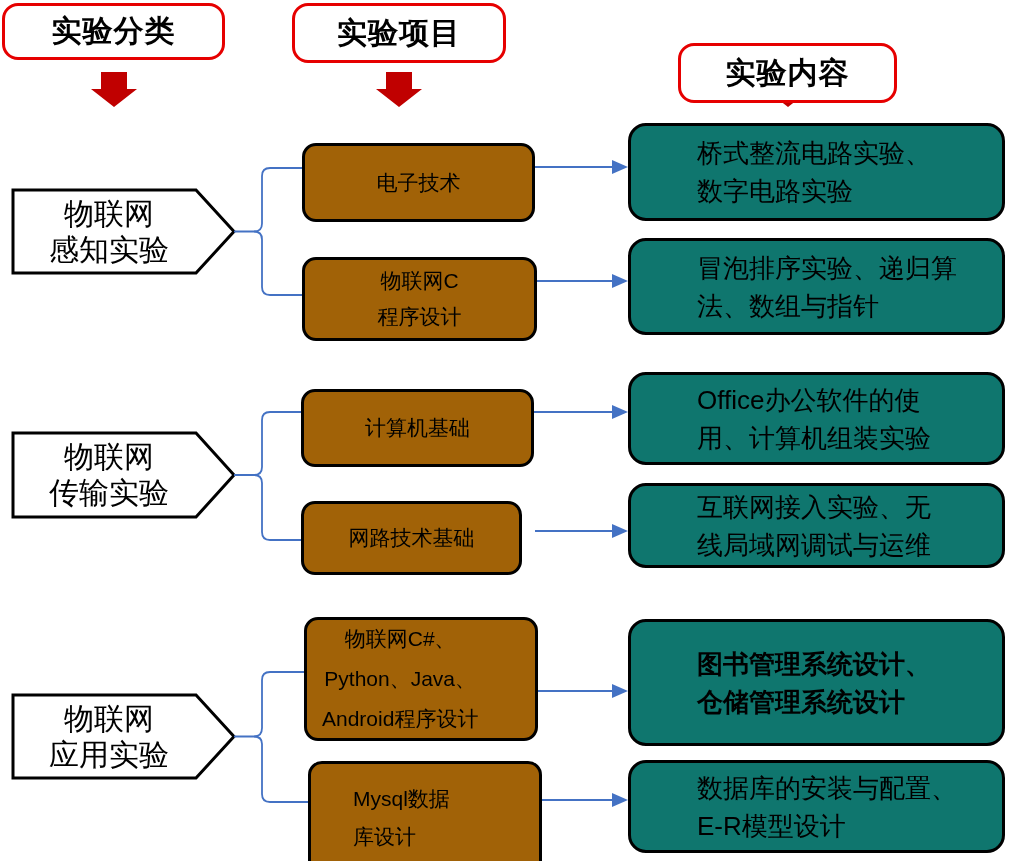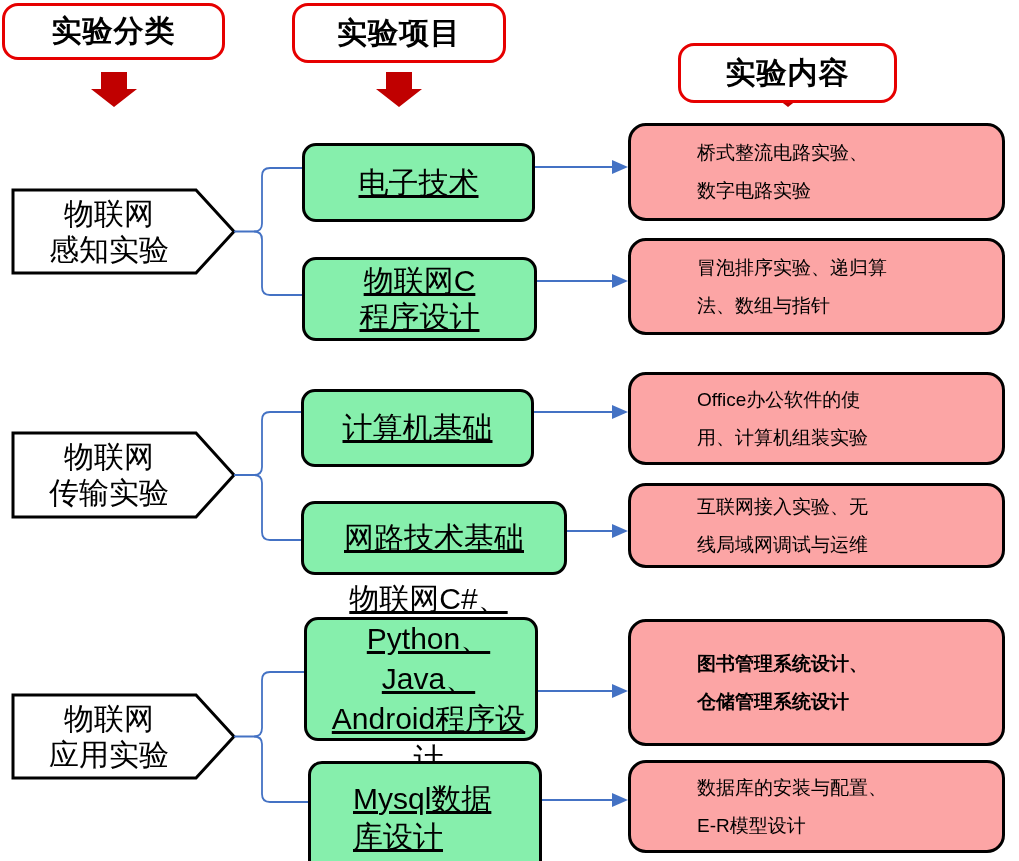--- a/index.html
+++ b/index.html
@@ -18,35 +18,35 @@
     border:3.5px solid #e60000; border-radius:16px; background:#fff;
     display:flex; align-items:center; justify-content:center;
     font-size:30px; font-weight:bold; letter-spacing:1px;
   }
   .cat {
     position:absolute; display:flex; align-items:center; justify-content:center;
     font-size:30px; line-height:36px; text-align:center; white-space:pre-line;
   }
   .mbox {
     position:absolute; box-sizing:border-box;
-    border:3px solid #000; border-radius:14px; background:#86efac;
+    border:3px solid #000; border-radius:14px; background:#a16207;
     display:flex; align-items:center; justify-content:center;
-    font-size:30px; line-height:36px; text-align:center; white-space:pre-line;text-decoration:underline;
+    font-size:21px; line-height:36px; text-align:center; white-space:pre-line;
   }
   .mbox.left-text {
     justify-content:flex-start; text-align:center; padding-left:15px; line-height:40px;
   }
   .mbox.left-indent {
     justify-content:flex-start; text-align:left; padding-left:42px; line-height:38px;
   }
   .rbox {
     position:absolute; box-sizing:border-box;
-    border:3px solid #000; border-radius:18px; background:#fca5a5;
+    border:3px solid #000; border-radius:18px; background:#0f766e;
     display:flex; align-items:center; justify-content:flex-start;
-    font-size:19px; line-height:38px; text-align:left; white-space:pre-line;
+    font-size:26px; line-height:38px; text-align:left; white-space:pre-line;
     padding-left:66px;
   }
 </style>
 </head>
 <body>
 
 <div class="canvas">
 
   <svg class="underlay" width="1019" height="861" viewBox="0 0 1019 861">
 
@@ -100,21 +100,21 @@
 感知实验</div>
   <div class="cat" style="left:13px; top:433px; width:192px; height:84px;">物联网
 传输实验</div>
   <div class="cat" style="left:13px; top:695px; width:192px; height:83px;">物联网
 应用实验</div>
 
   <div class="mbox" style="left:302px; top:143px; width:233px; height:79px;">电子技术</div>
   <div class="mbox" style="left:302px; top:257px; width:235px; height:84px;">物联网C
 程序设计</div>
   <div class="mbox" style="left:301px; top:389px; width:233px; height:78px;">计算机基础</div>
-  <div class="mbox" style="left:301px; top:501px; width:266px; height:74px;">网路技术基础</div>
+  <div class="mbox" style="left:301px; top:501px; width:221px; height:74px;">网路技术基础</div>
   <div class="mbox left-text" style="left:304px; top:617px; width:234px; height:124px;">物联网C#、
 Python、Java、
 Android程序设计</div>
   <div class="mbox left-indent" style="left:308px; top:761px; width:234px; height:113px;">Mysql数据
 库设计</div>
 
   <div class="rbox" style="left:628px; top:123px; width:377px; height:98px;">桥式整流电路实验、
 数字电路实验</div>
   <div class="rbox" style="left:628px; top:238px; width:377px; height:97px;">冒泡排序实验、递归算
 法、数组与指针</div>

